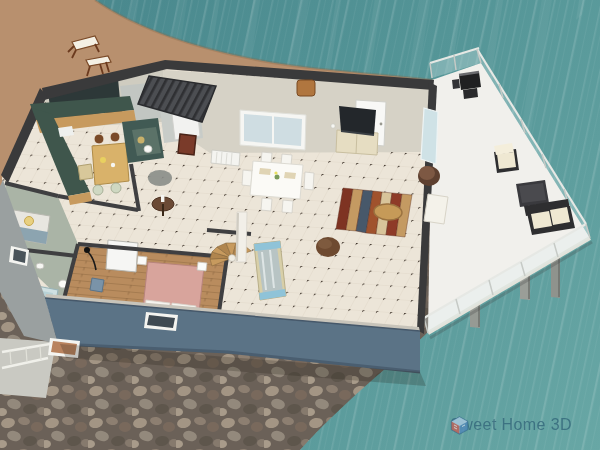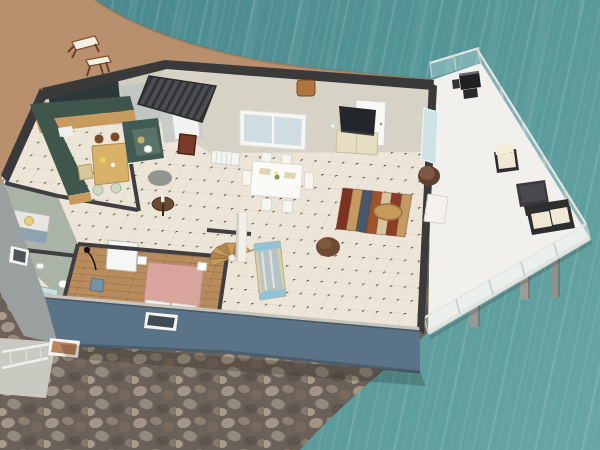--- a/index.html
+++ b/index.html
@@ -353,13 +353,24 @@
     <polygon points="60,344 420,372 426,386 66,358" fill="#201a14" opacity="0.22"></polygon>
   </g>
 
   <g>
     <polygon points="149,76 216,86 202,122 138,104" fill="url(#ribs)" stroke="#2a2b2e" stroke-width="1.5"></polygon>
   </g>
 
   <rect x="297" y="80" width="18" height="16" rx="3" fill="#b0763f" stroke="#7a4a22" stroke-width="1"></rect>
 </svg>
 
+<div class="watermark">
+  <svg width="19" height="19" viewBox="0 0 19 19">
+    <polygon points="9.5,1 17.5,5.5 17.5,13.5 9.5,18 1.5,13.5 1.5,5.5" fill="#e8eef4" stroke="#2e5f8a" stroke-width="1.4" opacity="0.85"></polygon>
+    <polygon points="1.5,5.5 9.5,1 17.5,5.5 9.5,10" fill="#aecbe8" opacity="0.9"></polygon>
+    <polygon points="1.5,5.5 9.5,10 9.5,18 1.5,13.5" fill="#cc4a3e" opacity="0.9"></polygon>
+    <polygon points="9.5,10 17.5,5.5 17.5,13.5 9.5,18" fill="#3f7ab5" opacity="0.9"></polygon>
+    <path d="M4,9 L7,10.5 M4,11.5 L7,13" stroke="#ffffff" stroke-width="1" opacity="0.8"></path>
+    <path d="M12,10.5 L15,9" stroke="#ffffff" stroke-width="1" opacity="0.8"></path>
+  </svg>
+  <span class="wm-text">Sweet Home 3D</span>
 </div>
+</div>
 
 </body></html>

